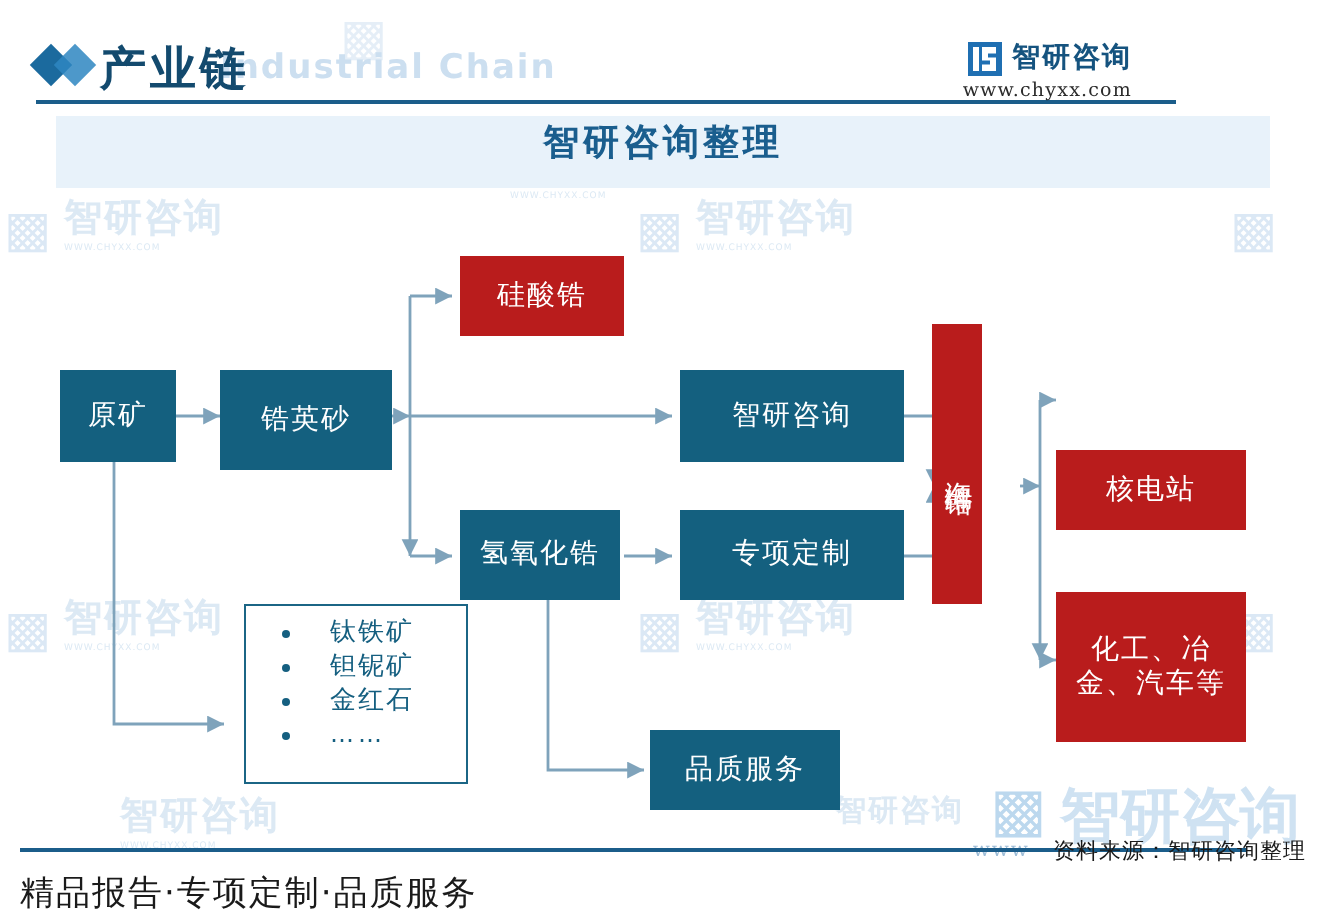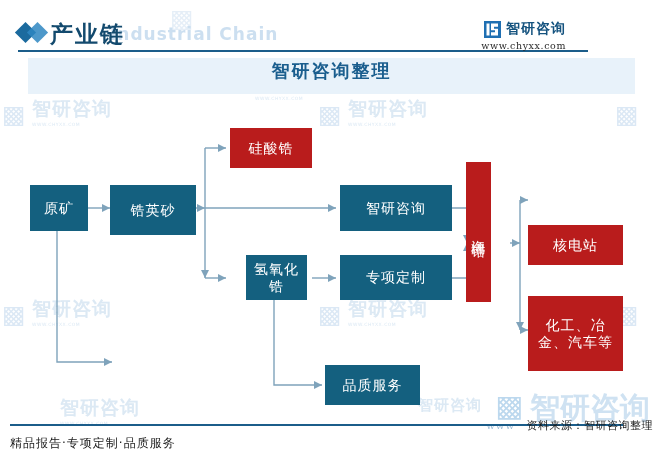--- a/index.html
+++ b/index.html
@@ -57,21 +57,21 @@
   .listbox ul{margin:0;padding:5px 6px 5px 14px;list-style:none;}
   .listbox li{color:#155f80;font-size:13px;line-height:17px;letter-spacing:1px;
      position:relative;padding-left:28px;}
   .listbox li:before{content:"";position:absolute;left:4px;top:7px;width:4px;height:4px;
      border-radius:50%;background:#155f80;}
   .listbox li.dots{letter-spacing:2px;font-size:12px;}
 
   
   .foot-rule{position:absolute;left:10px;top:424px;width:613px;height:1.6px;
      background:#1b5d8a;z-index:5;}
-  .foot-left{position:absolute;left:10px;top:435px;font-size:12px;color:#1a1a1a;
+  .foot-left{position:absolute;left:10px;top:435px;font-size:17px;color:#1a1a1a;
      letter-spacing:1px;z-index:5;}
   .foot-right{position:absolute;right:10px;top:418px;font-size:11px;color:#1a1a1a;
      letter-spacing:.5px;z-index:5;}
   .foot-www{position:absolute;right:148px;top:420px;font-size:10px;color:#9dbcd6;
      letter-spacing:1px;z-index:4;font-family:"DejaVu Serif",serif;}
 </style>
 </head>
 <body>
 
 <div id="page">
@@ -155,34 +155,42 @@
         <path d="M520,230 L528,230"></path>
       </g>
     </svg>
 
     <div class="node dark" style="left:30px;top:85px;width:58px;height:46px;">原矿</div>
 
     <div class="node dark" style="left:110px;top:85px;width:86px;height:50px;">锆英砂</div>
 
     <div class="node light" style="left:230px;top:28px;width:82px;height:40px;">硅酸锆</div>
 
-    <div class="node dark" style="left:246px;top:155px;width:61px;height:45px;padding:0 6px;box-sizing:border-box;">氢氧化锆</div>
+    <div class="node dark" style="left:230px;top:155px;width:80px;height:45px;padding:0 6px;box-sizing:border-box;">氢氧化锆</div>
 
     <div class="node dark" style="left:340px;top:85px;width:112px;height:46px;padding:0 8px;box-sizing:border-box;">智研咨询</div>
 
     <div class="node dark" style="left:340px;top:155px;width:112px;height:45px;padding:0 8px;box-sizing:border-box;">专项定制</div>
 
     <div class="node light vert" style="left:466px;top:62px;width:25px;height:140px;">海绵锆</div>
 
     <div class="node light" style="left:528px;top:80px;width:95px;height:40px;margin-top:45px;">核电站</div>
 
     <div class="node light" style="left:528px;top:196px;width:95px;height:75px;padding:0 7px;box-sizing:border-box;">化工、冶金、汽车等</div>
 
     <div class="node dark" style="left:325px;top:265px;width:95px;height:40px;">品质服务</div>
 
+    <div class="listbox" style="left:122px;top:202px;width:112px;height:90px;">
+      <ul>
+        <li>钛铁矿</li>
+        <li>钽铌矿</li>
+        <li>金红石</li>
+        <li class="dots">……</li>
+      </ul>
+    </div>
 
   </div>
 
   <div class="foot-rule"></div>
   <div class="foot-www">www</div>
   <div class="foot-left">精品报告·专项定制·品质服务</div>
   <div class="foot-right">资料来源：智研咨询整理</div>
 
 </div>
 

